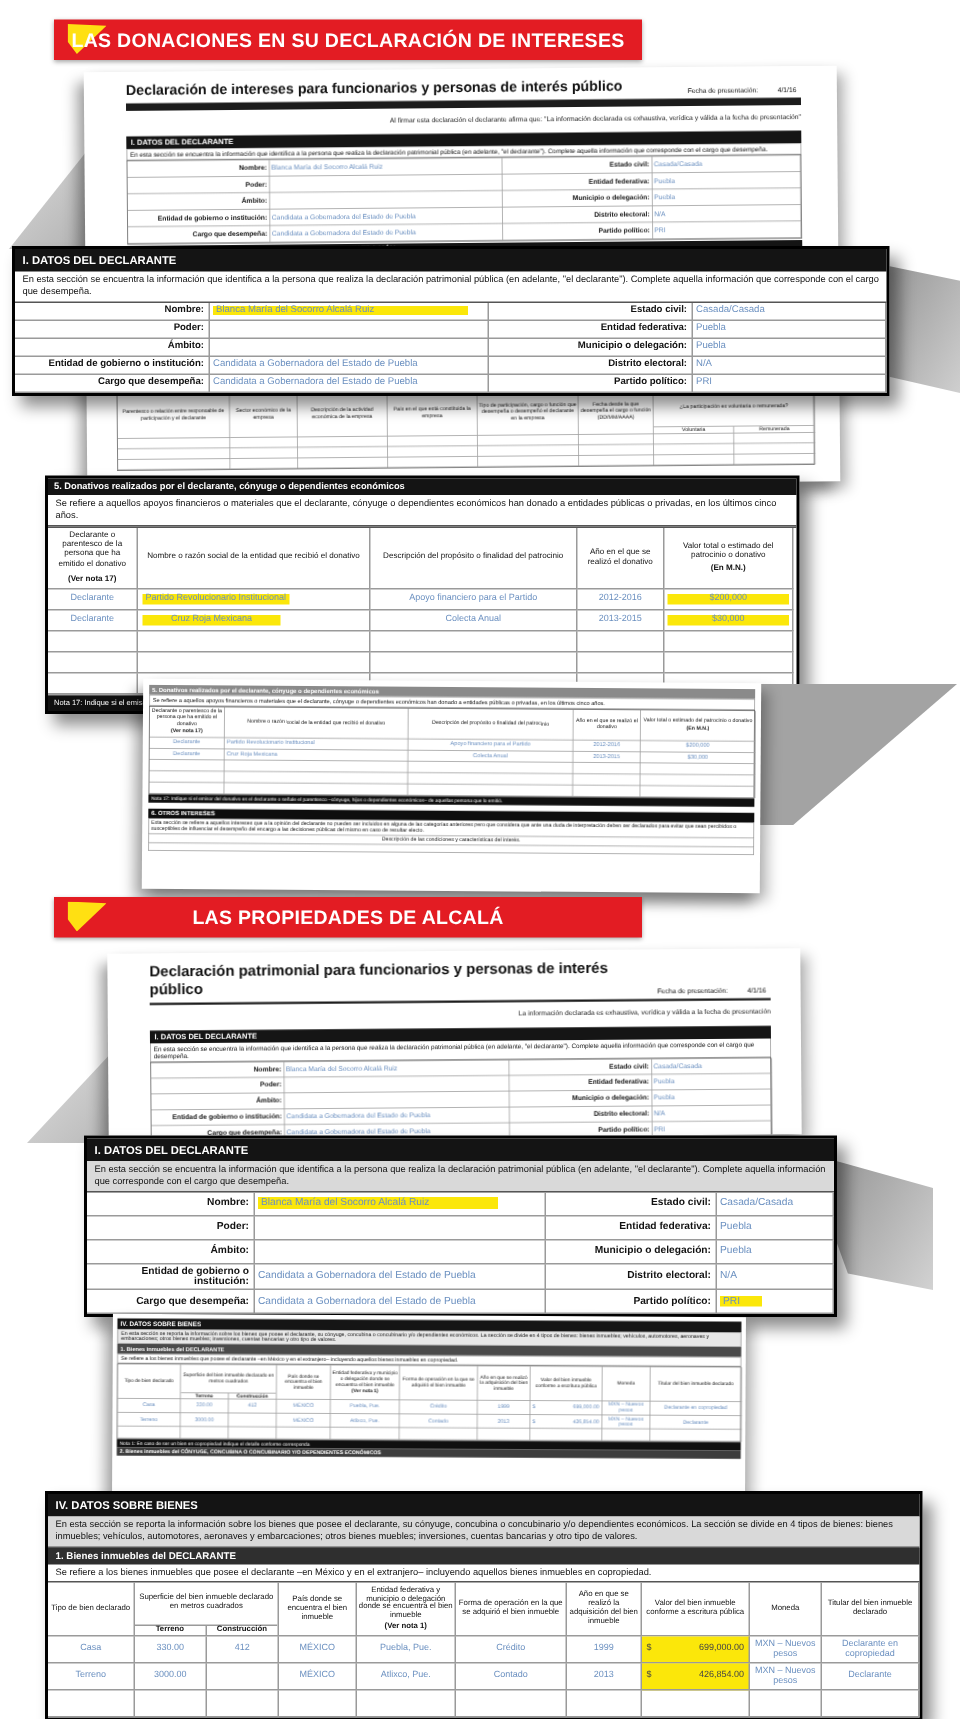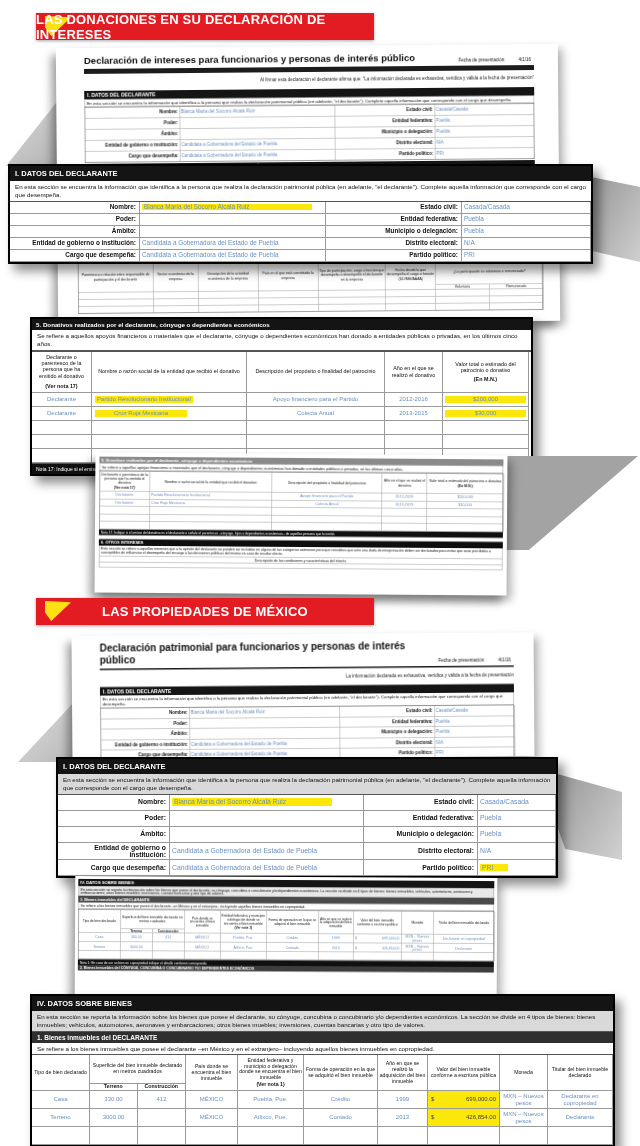--- a/index.html
+++ b/index.html
@@ -4,21 +4,21 @@
 <style>
   * { margin:0; padding:0; box-sizing:border-box; }
   :root{
     --red:#e31c23; --yellow:#ffe012; --hl:#fbe70a; --blue:#6b90c0; --bar:#151515;
   }
   body{ background:#fff; }
   .canvas{ position:relative; width:640px; height:1146px; background:#fff; overflow:hidden;
     font-family:"Liberation Sans","DejaVu Sans",sans-serif; color:#111; }
 
   
-  .banner{ position:absolute; left:36px; width:338px; height:27px; background:var(--red);
+  .banner{ position:absolute; left:36px; width:392px; height:27px; background:var(--red);
     box-shadow:0 1px 3px rgba(0,0,0,.35); }
   .banner .flag{ position:absolute; left:9px; top:3px; width:26px; height:20px; background:var(--yellow);
     clip-path:polygon(0 0,100% 6%,24% 100%,0 58%); }
   .banner .blabel{ position:absolute; inset:0; display:flex; align-items:center; justify-content:center;
     color:#fff; font-weight:bold; font-size:13px; letter-spacing:.2px; }
   #banner1{ top:13px; } #banner2{ top:598px; }
 
   
   .sheet{ position:absolute; background:#fff; overflow:hidden;
     box-shadow:-5px 7px 9px rgba(0,0,0,.35), 5px 5px 9px rgba(0,0,0,.28); }
@@ -457,21 +457,21 @@
       <div class="notebar">Nota 17: Indique si el emisor del donativo es el declarante o señale el parentesco –cónyuge, hijos o dependientes económicos– de aquellas persona que lo emitió.</div>
       <div class="oibar">6. OTROS INTERESES</div>
       <div class="oidesc">Esta sección se refiere a aquellos intereses que a la opinión del declarante no pueden ser incluidos en alguna de las categorías anteriores pero que considera que ante una duda de interpretación deben ser declarados para evitar que sean percibidos o susceptibles de influenciar el desempeño del encargo a las decisiones públicas del mismo en caso de resultar electo.</div>
       <div class="oirow">Descripción de las condiciones y características del interés.</div>
       <div class="oiempty"></div>
     </div>
   </div>
 
   <div class="banner" id="banner2">
     <div class="flag"></div>
-    <div class="blabel">LAS PROPIEDADES DE MÉXICO</div>
+    <div class="blabel">LAS PROPIEDADES DE ALCALÁ</div>
   </div>
 
   <div class="wedge wg4"></div>
   <div class="wedge wg5"></div>
 
   <div class="sheet s2">
     <div class="shrink blur">
       <div class="dochead">
         <div class="doctitle" style="font-size:20px;">Declaración patrimonial para funcionarios y personas de interés público</div>
         <div class="docfecha">

